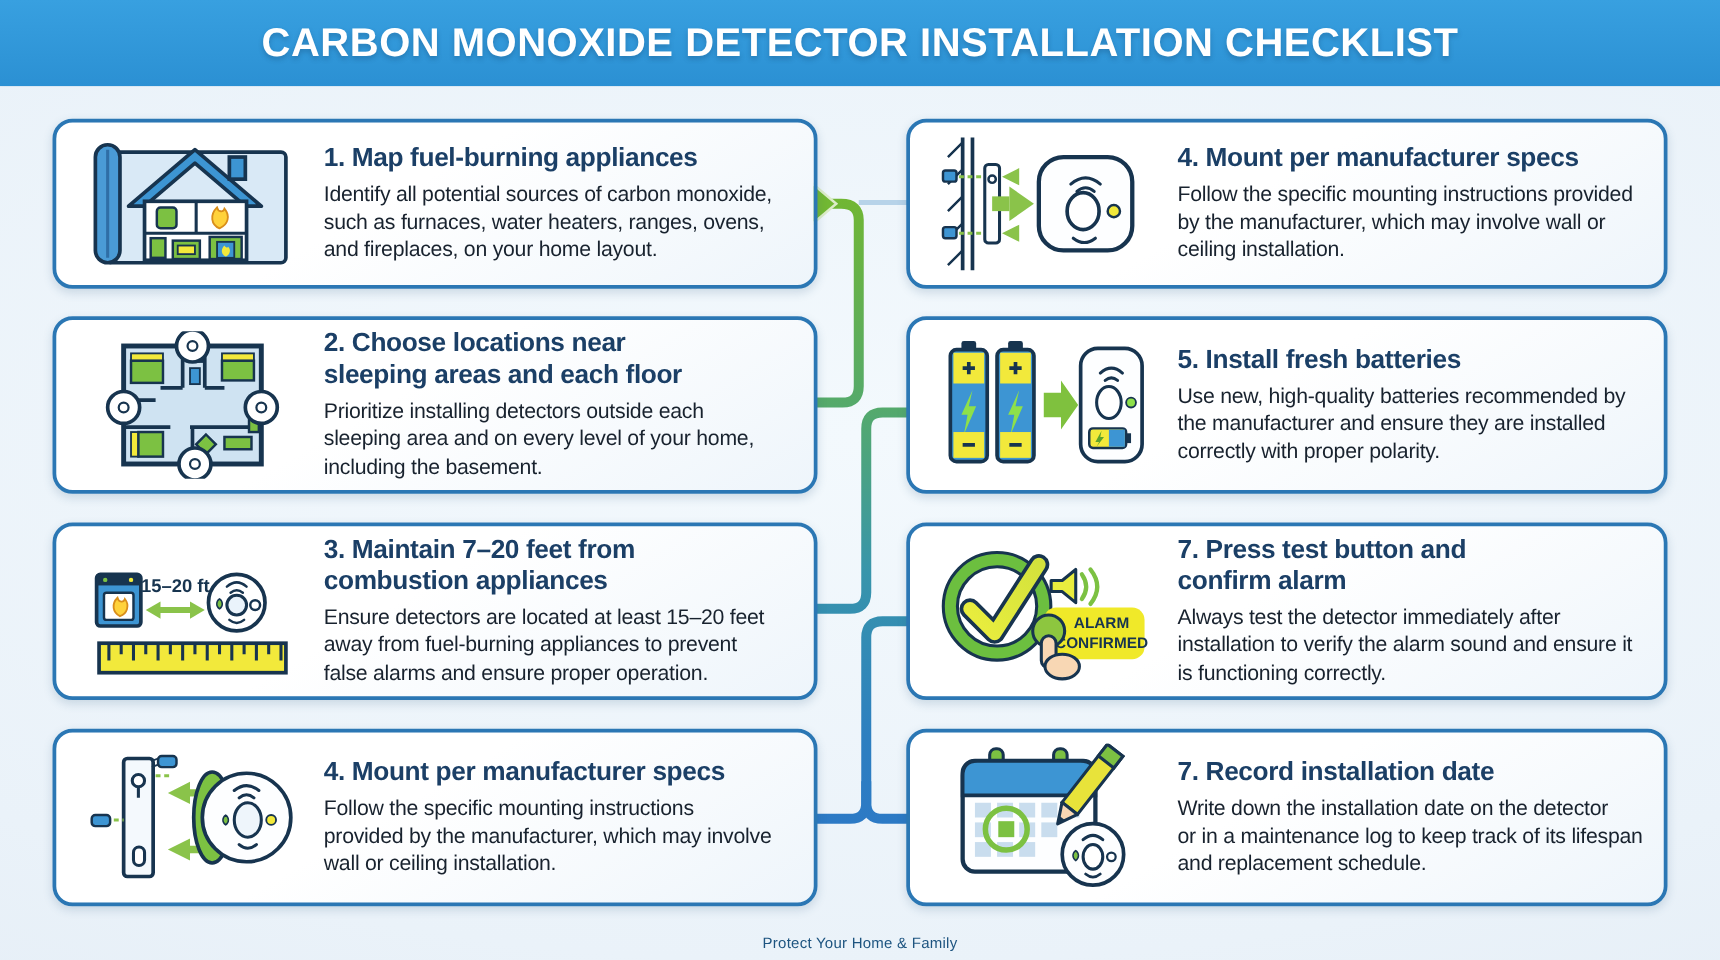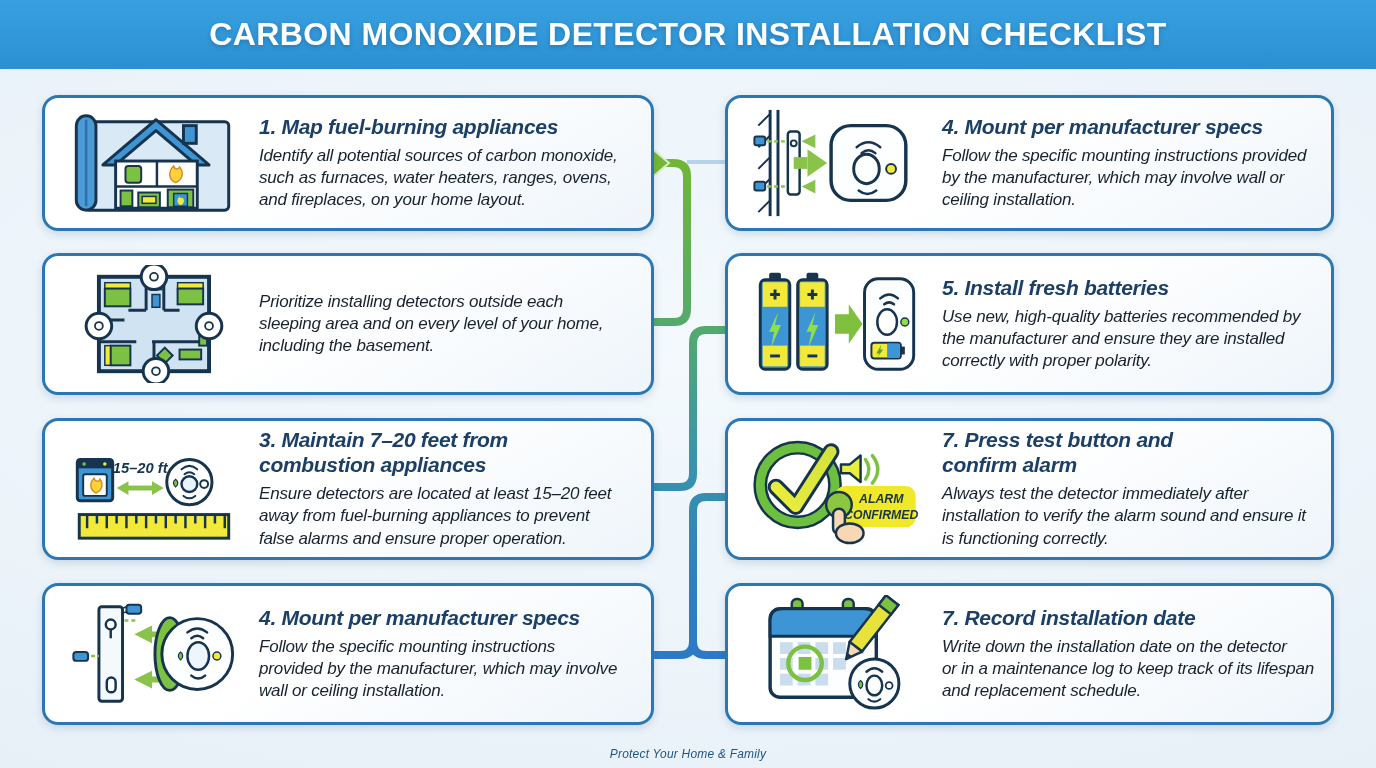--- a/index.html
+++ b/index.html
@@ -28,21 +28,20 @@
     display:flex;align-items:center;justify-content:center;
     box-shadow:0 2px 6px rgba(30,80,130,.25);
   }
   .header h1{
     color:#ffffff;font-size:32px;font-weight:700;letter-spacing:.4px;
     text-shadow:0 2px 4px rgba(15,60,100,.3);white-space:nowrap;
   }
   .board{
     position:absolute;left:0;top:69px;width:1376px;height:699px;
     background:radial-gradient(130% 110% at 50% 40%, #f3f9fd 0%, #eaf2f9 55%, #dfe9f3 100%);
-    font-style:italic;
   }
   .connectors{position:absolute;left:628px;top:0;width:114px;height:680px;}
   .card{
     position:absolute;
     border:3px solid var(--card-border);
     border-radius:16px;
     background:linear-gradient(150deg,#ffffff 45%,#eef5fb 100%);
     box-shadow:0 3px 8px rgba(44,86,130,.18);
     display:flex;align-items:center;
     padding:6px 16px 6px 24px;
@@ -154,20 +153,22 @@
             <circle cx="30" cy="62" r="13" stroke-width="3"></circle>
               <circle cx="30" cy="62" r="4" stroke-width="1.8"></circle>
             <circle cx="142" cy="62" r="13" stroke-width="3"></circle>
               <circle cx="142" cy="62" r="4" stroke-width="1.8"></circle>
             <circle cx="88" cy="108" r="13" stroke-width="3"></circle>
               <circle cx="88" cy="108" r="4" stroke-width="1.8"></circle>
           </g>
         </svg>
       </span>
       <div class="txt">
+        <h2>2. Choose locations near
+sleeping areas and each floor</h2>
         <p>Prioritize installing detectors outside each
 sleeping area and on every level of your home,
 including the basement.</p>
       </div>
     </section>
 
     <section class="card left r3">
       <span class="icon">
         <svg viewBox="0 0 170 120">
           <rect x="8" y="30" width="36" height="42" rx="3" fill="#3d95d3" stroke="#17344f" stroke-width="3"></rect>

